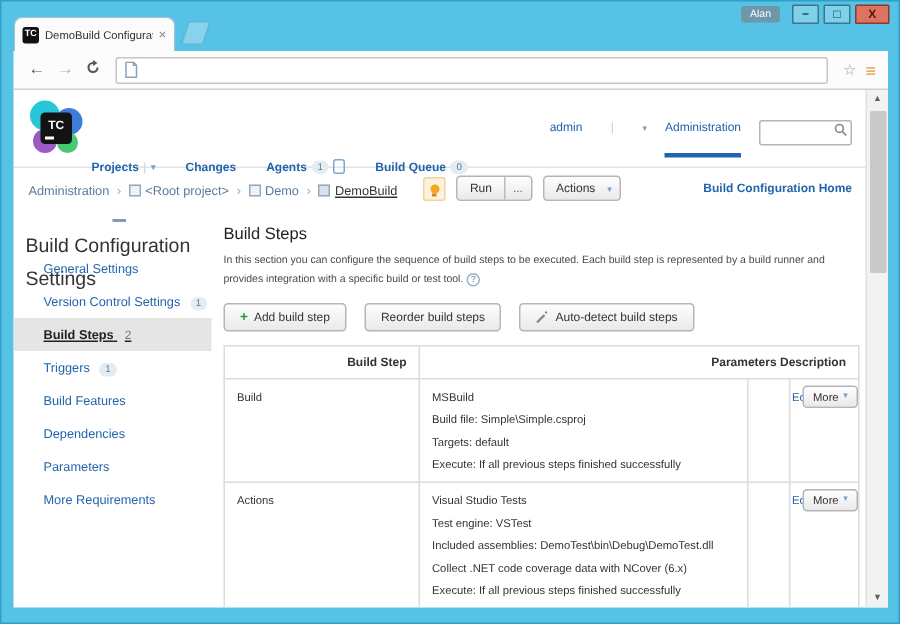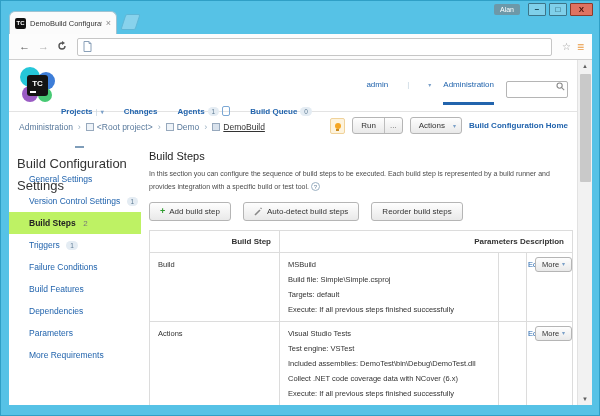--- a/index.html
+++ b/index.html
@@ -87,31 +87,31 @@
   .bc-ico.build { background:#d9e2ec; }
   .crumb-actions { position:absolute; right:24px; top:5px; display:flex; align-items:center; gap:7px; }
   .bulb-chip { width:15px; height:16px; background:#fdf3dd; border:1px solid #f0d29a; border-radius:2px;
                display:flex; align-items:center; justify-content:center; }
   .bulb { width:6px; height:6px; background:#f5a623; border-radius:50%; position:relative; }
   .bulb::after { content:""; position:absolute; left:1.5px; top:6px; width:3px; height:2.5px; background:#c98a1e; }
   .gbtn { display:inline-flex; align-items:center; border:1px solid #b5b5b5; border-radius:3px;
           background:linear-gradient(#fefefe,#e9e9e9); font-size:8px; color:#333; }
   .gbtn .seg { padding:3px 8px; }
   .gbtn .seg2 { padding:3px 5px; border-left:1px solid #bdbdbd; color:#666; }
-  .home-link { font-size:8px; color:#2264ad; font-weight:bold; }
+  .home-link { font-size:8px; color:#2264ad; font-weight:bold;margin-left:48px; }
 
   
   .body-area { display:flex; height:262px; }
   .sidebar { flex:0 0 132px; padding-top:4px; }
   .sb-header { height:22px; line-height:22px; font-size:13px; color:#333; padding-left:8px;
                display:flex; align-items:center; gap:5px;flex-direction:column; }
   .sb-cfg-ico { width:9px; height:9px; border:1px solid #7f9db9; background:#dcebf5; display:inline-block; }
   .sb-item { height:22px; line-height:22px; font-size:8.5px; color:#2264ad; padding-left:20px; cursor:default; }
   .sb-item .pill { margin-left:4px; }
-  .sb-item.selected { background:#bef264; color:#222; font-weight:bold; }
+  .sb-item.selected { background:#e5e5e5; color:#222; font-weight:bold;text-decoration:underline; }
   .sb-item.selected .cnt-plain { color:#777; font-weight:normal; font-size:8px; margin-left:5px; }
   .last-edited { margin:6px 8px 0 6px; border:1px solid #ccc; padding:5px 7px; font-size:8px;
                  color:#777; line-height:13px; }
   .last-edited .time { color:#333; }
   .last-edited .vh { color:#2264ad; }
 
   .main { flex:1; padding:6px 22px 0 8px; }
   .main h2 { font-size:11px; font-weight:500; color:#222; margin:2px 0 5px; }
   .desc { font-size:7px; color:#4a4a4a; line-height:13px; width:424px; }
   .help-ico { display:inline-block; width:9px; height:9px; border:1px solid #9ab0c2; border-radius:50%;
@@ -273,23 +273,20 @@
         </div>
         <div class="sb-item selected">
           <span>Build Steps</span>
           <span class="cnt-plain">2</span>
         </div>
         <div class="sb-item">
           <span>Triggers</span>
           <span class="pill">1</span>
         </div>
         <div class="sb-item">
-          <span>Failure Conditions</span>
-        </div>
-        <div class="sb-item">
           <span>Build Features</span>
         </div>
         <div class="sb-item">
           <span>Dependencies</span>
         </div>
         <div class="sb-item">
           <span>Parameters</span>
         </div>
         <div class="sb-item">
           <span>More Requirements</span>
@@ -298,30 +295,30 @@
 
       <div class="main">
         <h2>Build Steps</h2>
         <div class="desc">
           <span>In this section you can configure the sequence of build steps to be executed. Each build step is represented by a build runner and provides integration with a specific build or test tool.</span><span class="help-ico">?</span>
         </div>
         <div class="btn-row">
           <span class="tbtn">
             <span class="plus">+</span>
             <span>Add build step</span>
+          </span>
+          <span class="tbtn">
+            <span>Reorder build steps</span>
           </span>
           <span class="tbtn">
             <svg width="9" height="9" viewBox="0 0 9 9">
               <line x1="1" y1="8" x2="6" y2="3" stroke="#888" stroke-width="1.6"></line>
               <line x1="6.5" y1="0.8" x2="7.6" y2="1.9" stroke="#888" stroke-width="1.2"></line>
             </svg>
             <span>Auto-detect build steps</span>
-          </span>
-          <span class="tbtn">
-            <span>Reorder build steps</span>
           </span>
         </div>
 
         <table class="steps">
           <colgroup>
               <col class="c-name">
               <col>
               <col class="c-edit">
               <col class="c-more">
             </colgroup>

